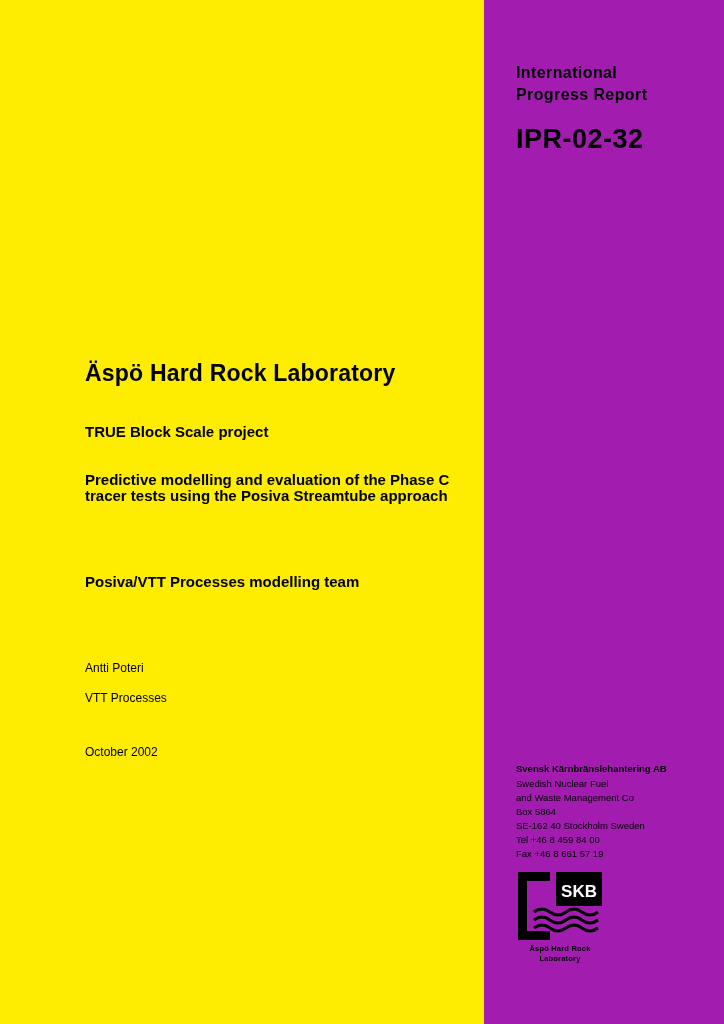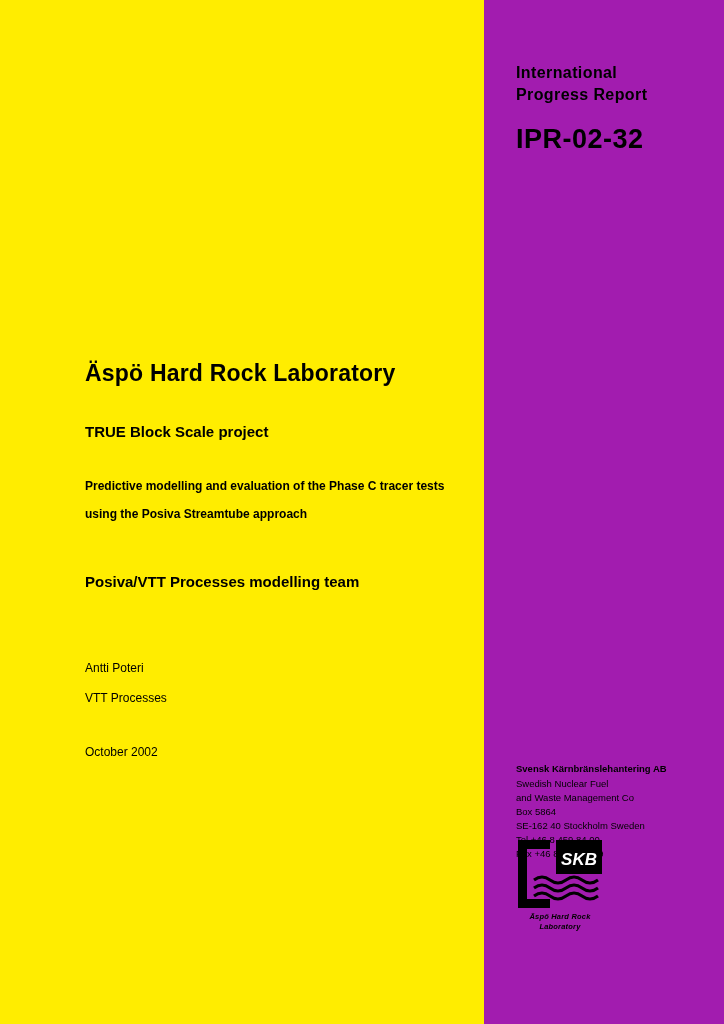--- a/index.html
+++ b/index.html
@@ -70,24 +70,24 @@
     top: 423px;
     font-size: 15px;
     font-weight: bold;
     color: #000;
   }
   #subtitle {
     position: absolute;
     left: 85px;
     top: 472px;
     width: 370px;
-    font-size: 12px;
-    font-weight: bold;
-    color: #000;
-    line-height: 28px;
+    font-size: 15px;
+    font-weight: bold;
+    color: #000;
+    line-height: 16px;
   }
   #team {
     position: absolute;
     left: 85px;
     top: 573px;
     font-size: 15px;
     font-weight: bold;
     color: #000;
   }
   #author {
@@ -123,24 +123,23 @@
   }
   #publisher .pub-name {
     font-weight: bold;
     font-size: 9.5px;
     margin-bottom: 1px;
   }
   
   #logo {
     position: absolute;
     left: 516px;
-    top: 840px;
+    top: 872px;
     width: 92px;
     height: 98px;
-    font-style: italic;
   }
   #logo-mark {
     position: relative;
     width: 88px;
     height: 68px;
   }
   #logo-caption {
     margin-top: 4px;
     font-size: 7.5px;
     font-weight: bold;

